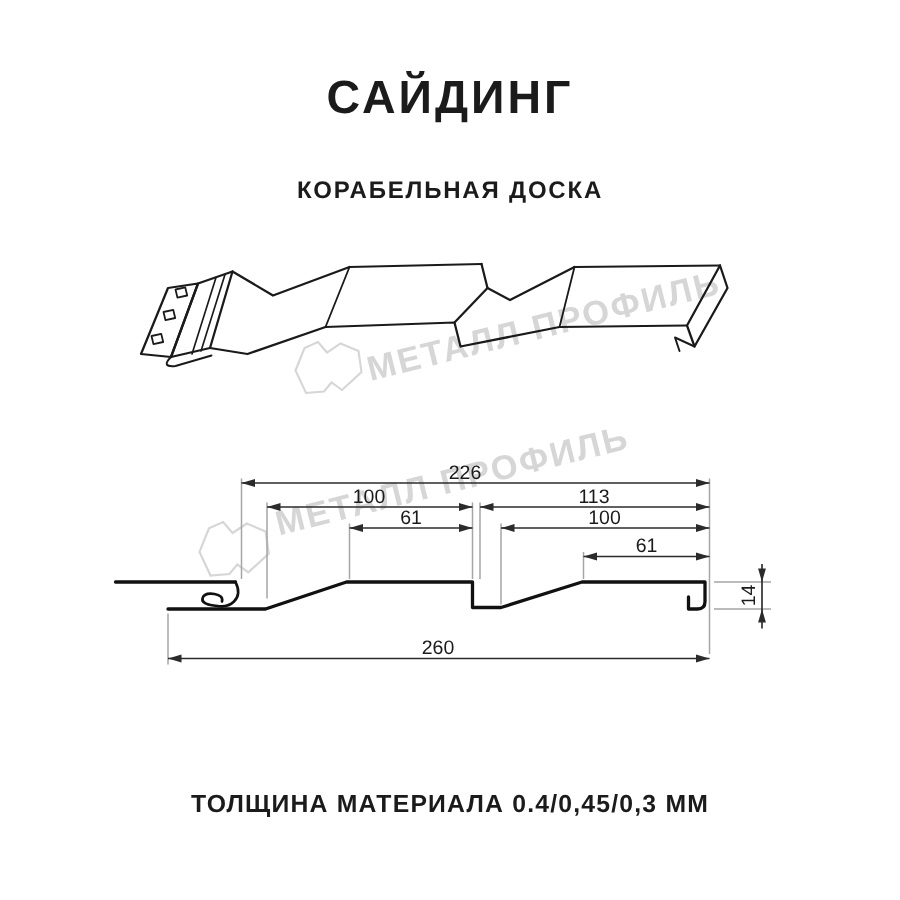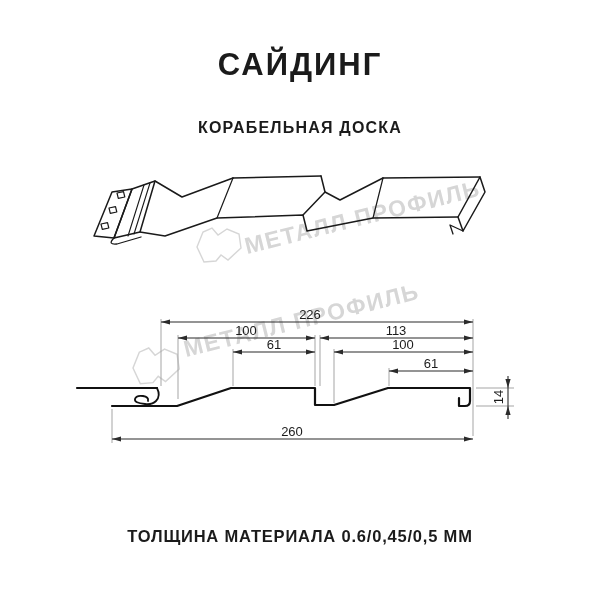--- a/index.html
+++ b/index.html
@@ -122,14 +122,14 @@
       <text class="dim-text" x="246" y="335" text-anchor="middle">100</text>
       <text class="dim-text" x="396" y="335" text-anchor="middle">113</text>
       <text class="dim-text" x="274" y="349" text-anchor="middle">61</text>
       <text class="dim-text" x="403" y="349" text-anchor="middle">100</text>
       <text class="dim-text" x="431" y="368" text-anchor="middle">61</text>
       <text class="dim-text" x="292" y="436" text-anchor="middle">260</text>
       <text class="dim-text" text-anchor="middle" transform="translate(503,397) rotate(-90)">14</text>
     </g>
   </svg>
 
-  <div class="ttl t-foot">ТОЛЩИНА МАТЕРИАЛА 0.6/0,45/0,5 ММ</div>
+  <div class="ttl t-foot">ТОЛЩИНА МАТЕРИАЛА 0.4/0,45/0,3 ММ</div>
 </div>
 
 </body></html>

